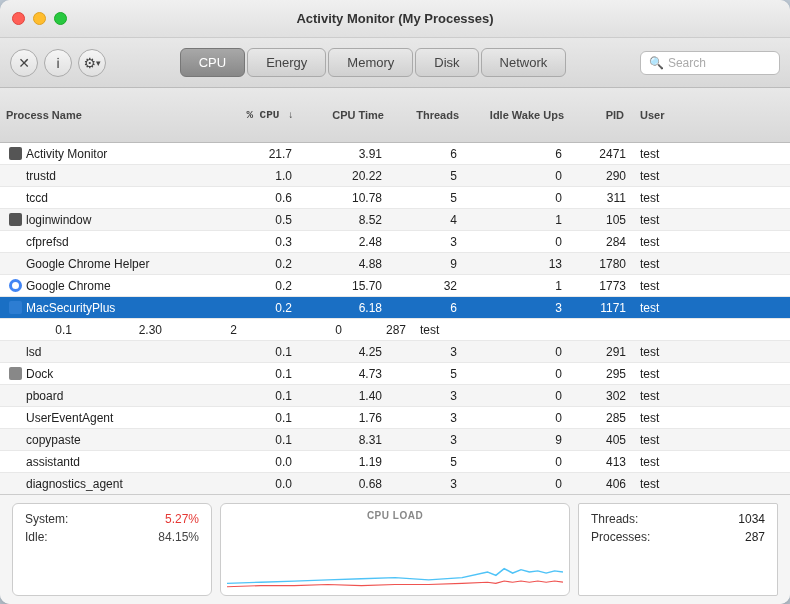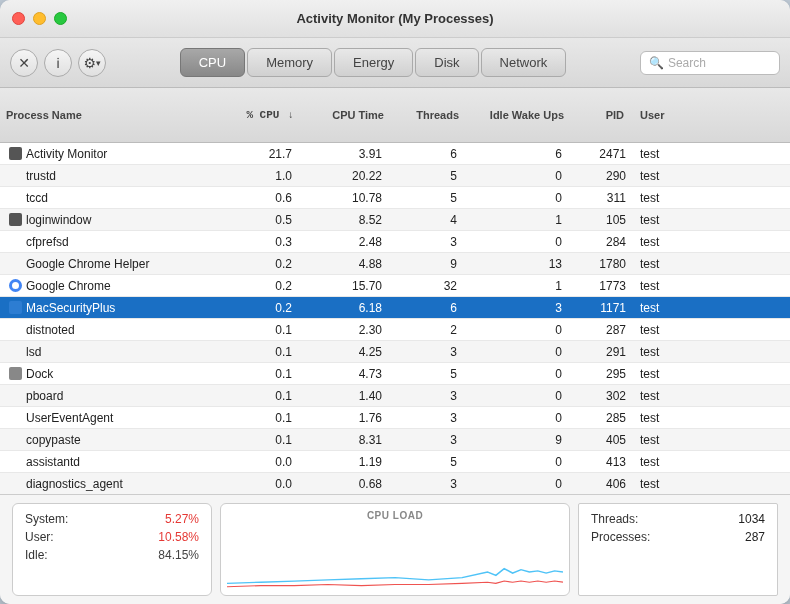--- a/index.html
+++ b/index.html
@@ -309,22 +309,22 @@
       <div class="icon-btn">✕</div>
       <div class="icon-btn">ℹ</div>
       <div class="icon-btn gear-chevron">
         <span>⚙</span>
         <span style="font-size:9px;">▾</span>
       </div>
     </div>
 
     <div class="tab-group">
       <div class="tab active">CPU</div>
+      <div class="tab">Energy</div>
       <div class="tab">Memory</div>
-      <div class="tab">Energy</div>
       <div class="tab">Disk</div>
       <div class="tab">Network</div>
     </div>
 
     <div class="search-box">
       <span class="search-icon-char">🔍</span>
       <input class="search-input" type="text" placeholder="Search" style="">
     </div>
   </div>
 
@@ -445,26 +445,20 @@
         <span>MacSecurityPlus</span>
       </div>
       <div class="cell cell-cpu">0.2</div>
       <div class="cell cell-cputime">6.18</div>
       <div class="cell cell-threads">6</div>
       <div class="cell cell-idlewake">3</div>
       <div class="cell cell-pid">1171</div>
       <div class="cell cell-user">test</div>
     </div>
       <div class="table-row">
-      <div class="cell cell-process">
-        <div class="process-icon">
-            <div style="width:13px;height:13px;flex-shrink:0;"></div>
-          </div>
-        <span>distnoted</span>
-      </div>
       <div class="cell cell-cpu">0.1</div>
       <div class="cell cell-cputime">2.30</div>
       <div class="cell cell-threads">2</div>
       <div class="cell cell-idlewake">0</div>
       <div class="cell cell-pid">287</div>
       <div class="cell cell-user">test</div>
     </div>
       <div class="table-row">
       <div class="cell cell-process">
         <div class="process-icon">
@@ -591,24 +585,20 @@
       <div class="cell cell-pid">289</div>
       <div class="cell cell-user">test</div>
     </div>
     </div>
 
   <div class="bottom-panel">
     <div class="stats-box">
       <div class="stat-row">
         <span class="stat-label">System:</span>
         <span class="stat-value-red">5.27%</span>
-      </div>
-      <div class="stat-row">
-        <span class="stat-label">User:</span>
-        <span class="stat-value-red">10.58%</span>
       </div>
       <div class="stat-row">
         <span class="stat-label">Idle:</span>
         <span class="stat-value-gray">84.15%</span>
       </div>
     </div>
 
     <div class="cpu-load-box">
       <div class="cpu-load-label">CPU LOAD</div>
       <svg class="cpu-chart" viewBox="0 0 200 60" preserveAspectRatio="none">

